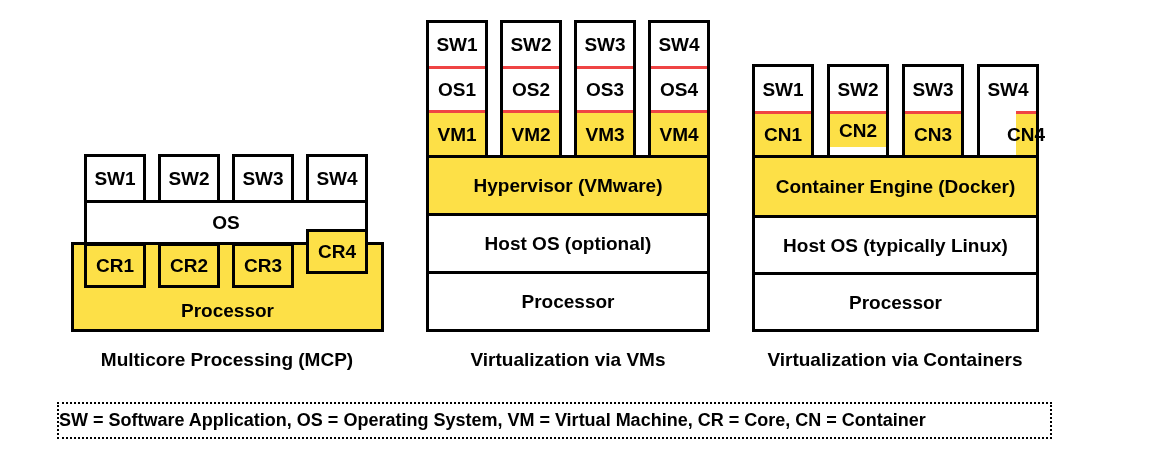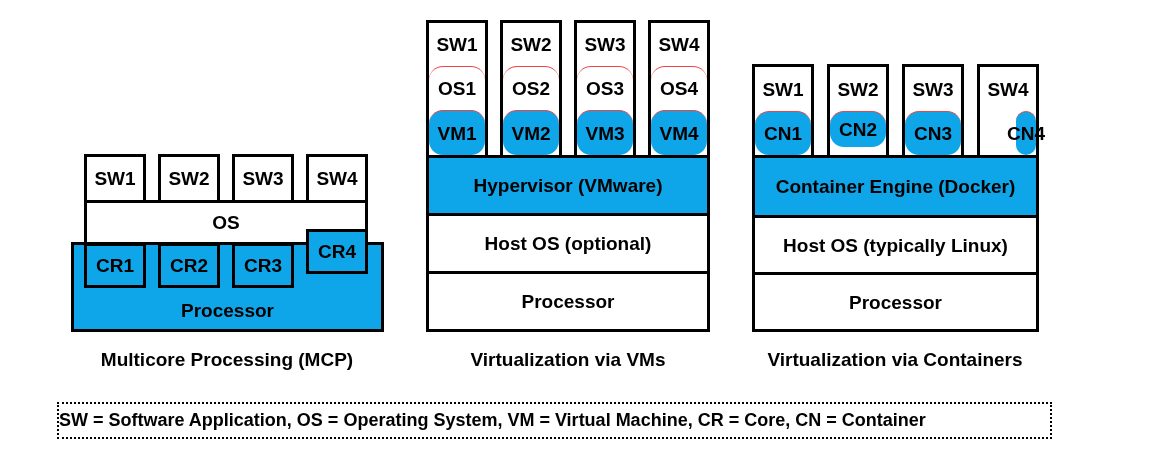--- a/index.html
+++ b/index.html
@@ -15,21 +15,21 @@
   .abs { position: absolute; box-sizing: border-box; }
   .box {
     position: absolute;
     box-sizing: border-box;
     border: 3px solid #000000;
     background: #ffffff;
     display: flex;
     align-items: center;
     justify-content: center;
   }
-  .green { background: #0ea5e9; }
+  .green { background: #fde047; }
   .lbl { font-weight: bold; font-size: 19px; line-height: 1; white-space: nowrap; }
   .caption {
     position: absolute;
     box-sizing: border-box;
     font-weight: bold;
     font-size: 19px;
     text-align: center;
     white-space: nowrap;
   }
   .col {
@@ -39,21 +39,21 @@
     background: #ffffff;
     display: flex;
     flex-direction: column;
   }
   .cell {
     box-sizing: border-box;
     display: flex;
     align-items: center;
     justify-content: center;
   }
-  .cell + .cell { border-top: 1px solid #ef4444; border-radius: 14px; }
+  .cell + .cell { border-top: 3px solid #ef4444; }
   .bottom-label {
     position: absolute;
     left: 0; right: 0; bottom: 9px;
     text-align: center;
   }
   .legend-box {
     position: absolute;
     box-sizing: border-box;
     border: 2px dotted #000000;
     background: #ffffff;

